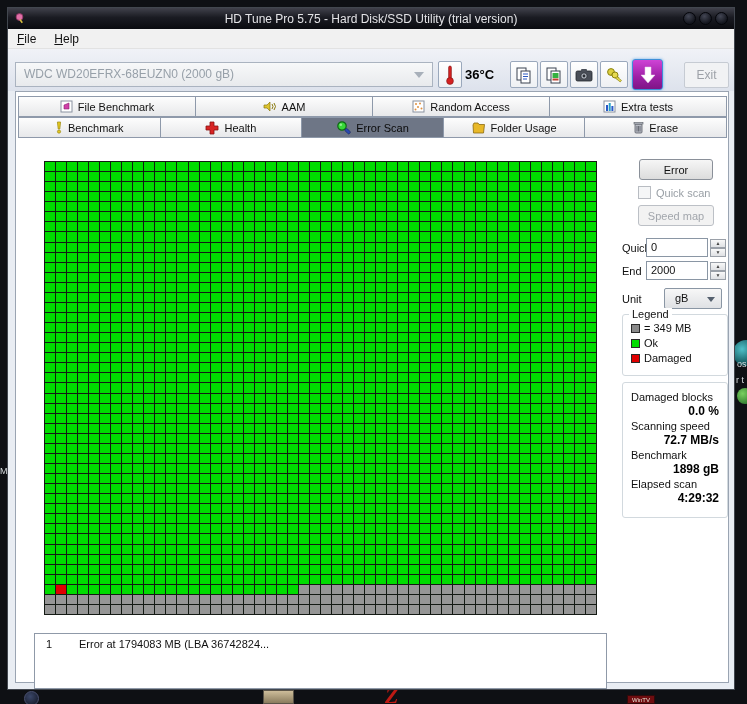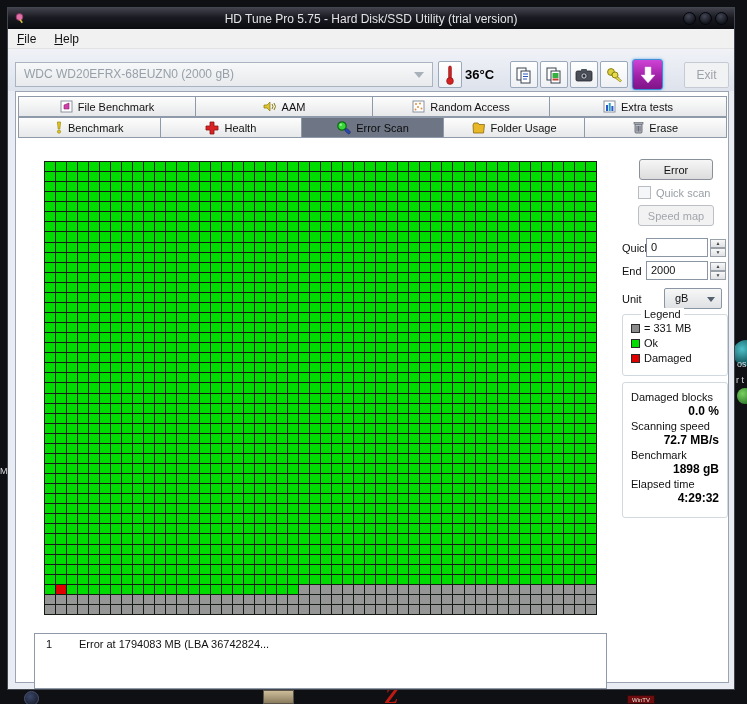--- a/index.html
+++ b/index.html
@@ -93,21 +93,21 @@
   #end-row { left:606px; top:169px; }
 
   #unit-row { position:absolute; left:606px; top:196px; display:flex; align-items:center; }
   #unit-label { font-size:11px; color:#111; width:42px; }
   #unit-select { position:relative; width:58px; height:21px; background:linear-gradient(#f7f7f7,#dfe1e4);
        border:1px solid #8a96a4; border-radius:2px; font-size:11px; color:#111; line-height:19px; padding-left:10px; }
   #unit-select .dd-arrow { position:absolute; right:6px; top:8px; width:0; height:0;
        border-left:4px solid transparent; border-right:4px solid transparent; border-top:5px solid #55606e; }
 
   .groupbox { position:absolute; border:1px solid #d2d9de; border-radius:3px; background:#fff; }
-  .groupbox .gb-title { position:absolute; top:-7px; left:18px; background:#fff; padding:0 3px; font-size:11px; color:#111; }
+  .groupbox .gb-title { position:absolute; top:-7px; left:6px; background:#fff; padding:0 3px; font-size:11px; color:#111; }
   #legend-box { left:606px; top:222px; width:106px; height:62px; }
   .legend-item { display:flex; align-items:center; gap:4px; margin:3px 0 0 8px; font-size:11px; color:#111; }
   .legend-sq { width:9px; height:9px; border:1px solid #2a2a2a; }
   #stats-box { left:606px; top:290px; width:106px; height:136px; padding-top:6px; }
   .stat-label { font-size:11px; color:#111; margin:2px 0 0 8px; }
   .stat-value { font-size:12px; font-weight:bold; color:#000; text-align:right; margin:1px 8px 2px 0; }
 
   
   #error-list { position:absolute; left:18px; top:541px; width:573px; height:56px;
        background:#fff; border:1px solid #8f99a8; font-size:11px; color:#111; }
@@ -2573,40 +2573,40 @@
         <div id="unit-select">
           <span>gB</span>
           <span class="dd-arrow"></span>
         </div>
       </div>
 
       <div class="groupbox" id="legend-box">
         <span class="gb-title">Legend</span>
         <div class="legend-item" style="margin-top:7px;">
           <span class="legend-sq" style="background:#8a8a8a;"></span>
-          <span>= 331 MB</span>
+          <span>= 349 MB</span>
         </div>
         <div class="legend-item">
           <span class="legend-sq" style="background:#00dc00;"></span>
           <span>Ok</span>
         </div>
         <div class="legend-item">
           <span class="legend-sq" style="background:#e00000;"></span>
           <span>Damaged</span>
         </div>
       </div>
 
       <div class="groupbox" id="stats-box">
         <div class="stat-label">Damaged blocks</div>
         <div class="stat-value">0.0 %</div>
         <div class="stat-label">Scanning speed</div>
         <div class="stat-value">72.7 MB/s</div>
         <div class="stat-label">Benchmark</div>
         <div class="stat-value">1898 gB</div>
-        <div class="stat-label">Elapsed time</div>
+        <div class="stat-label">Elapsed scan</div>
         <div class="stat-value">4:29:32</div>
       </div>
 
       <div id="error-list">
         <div class="error-row">
           <span class="error-num">1</span>
           <span class="error-msg">Error at 1794083 MB (LBA 36742824...</span>
         </div>
       </div>
 

